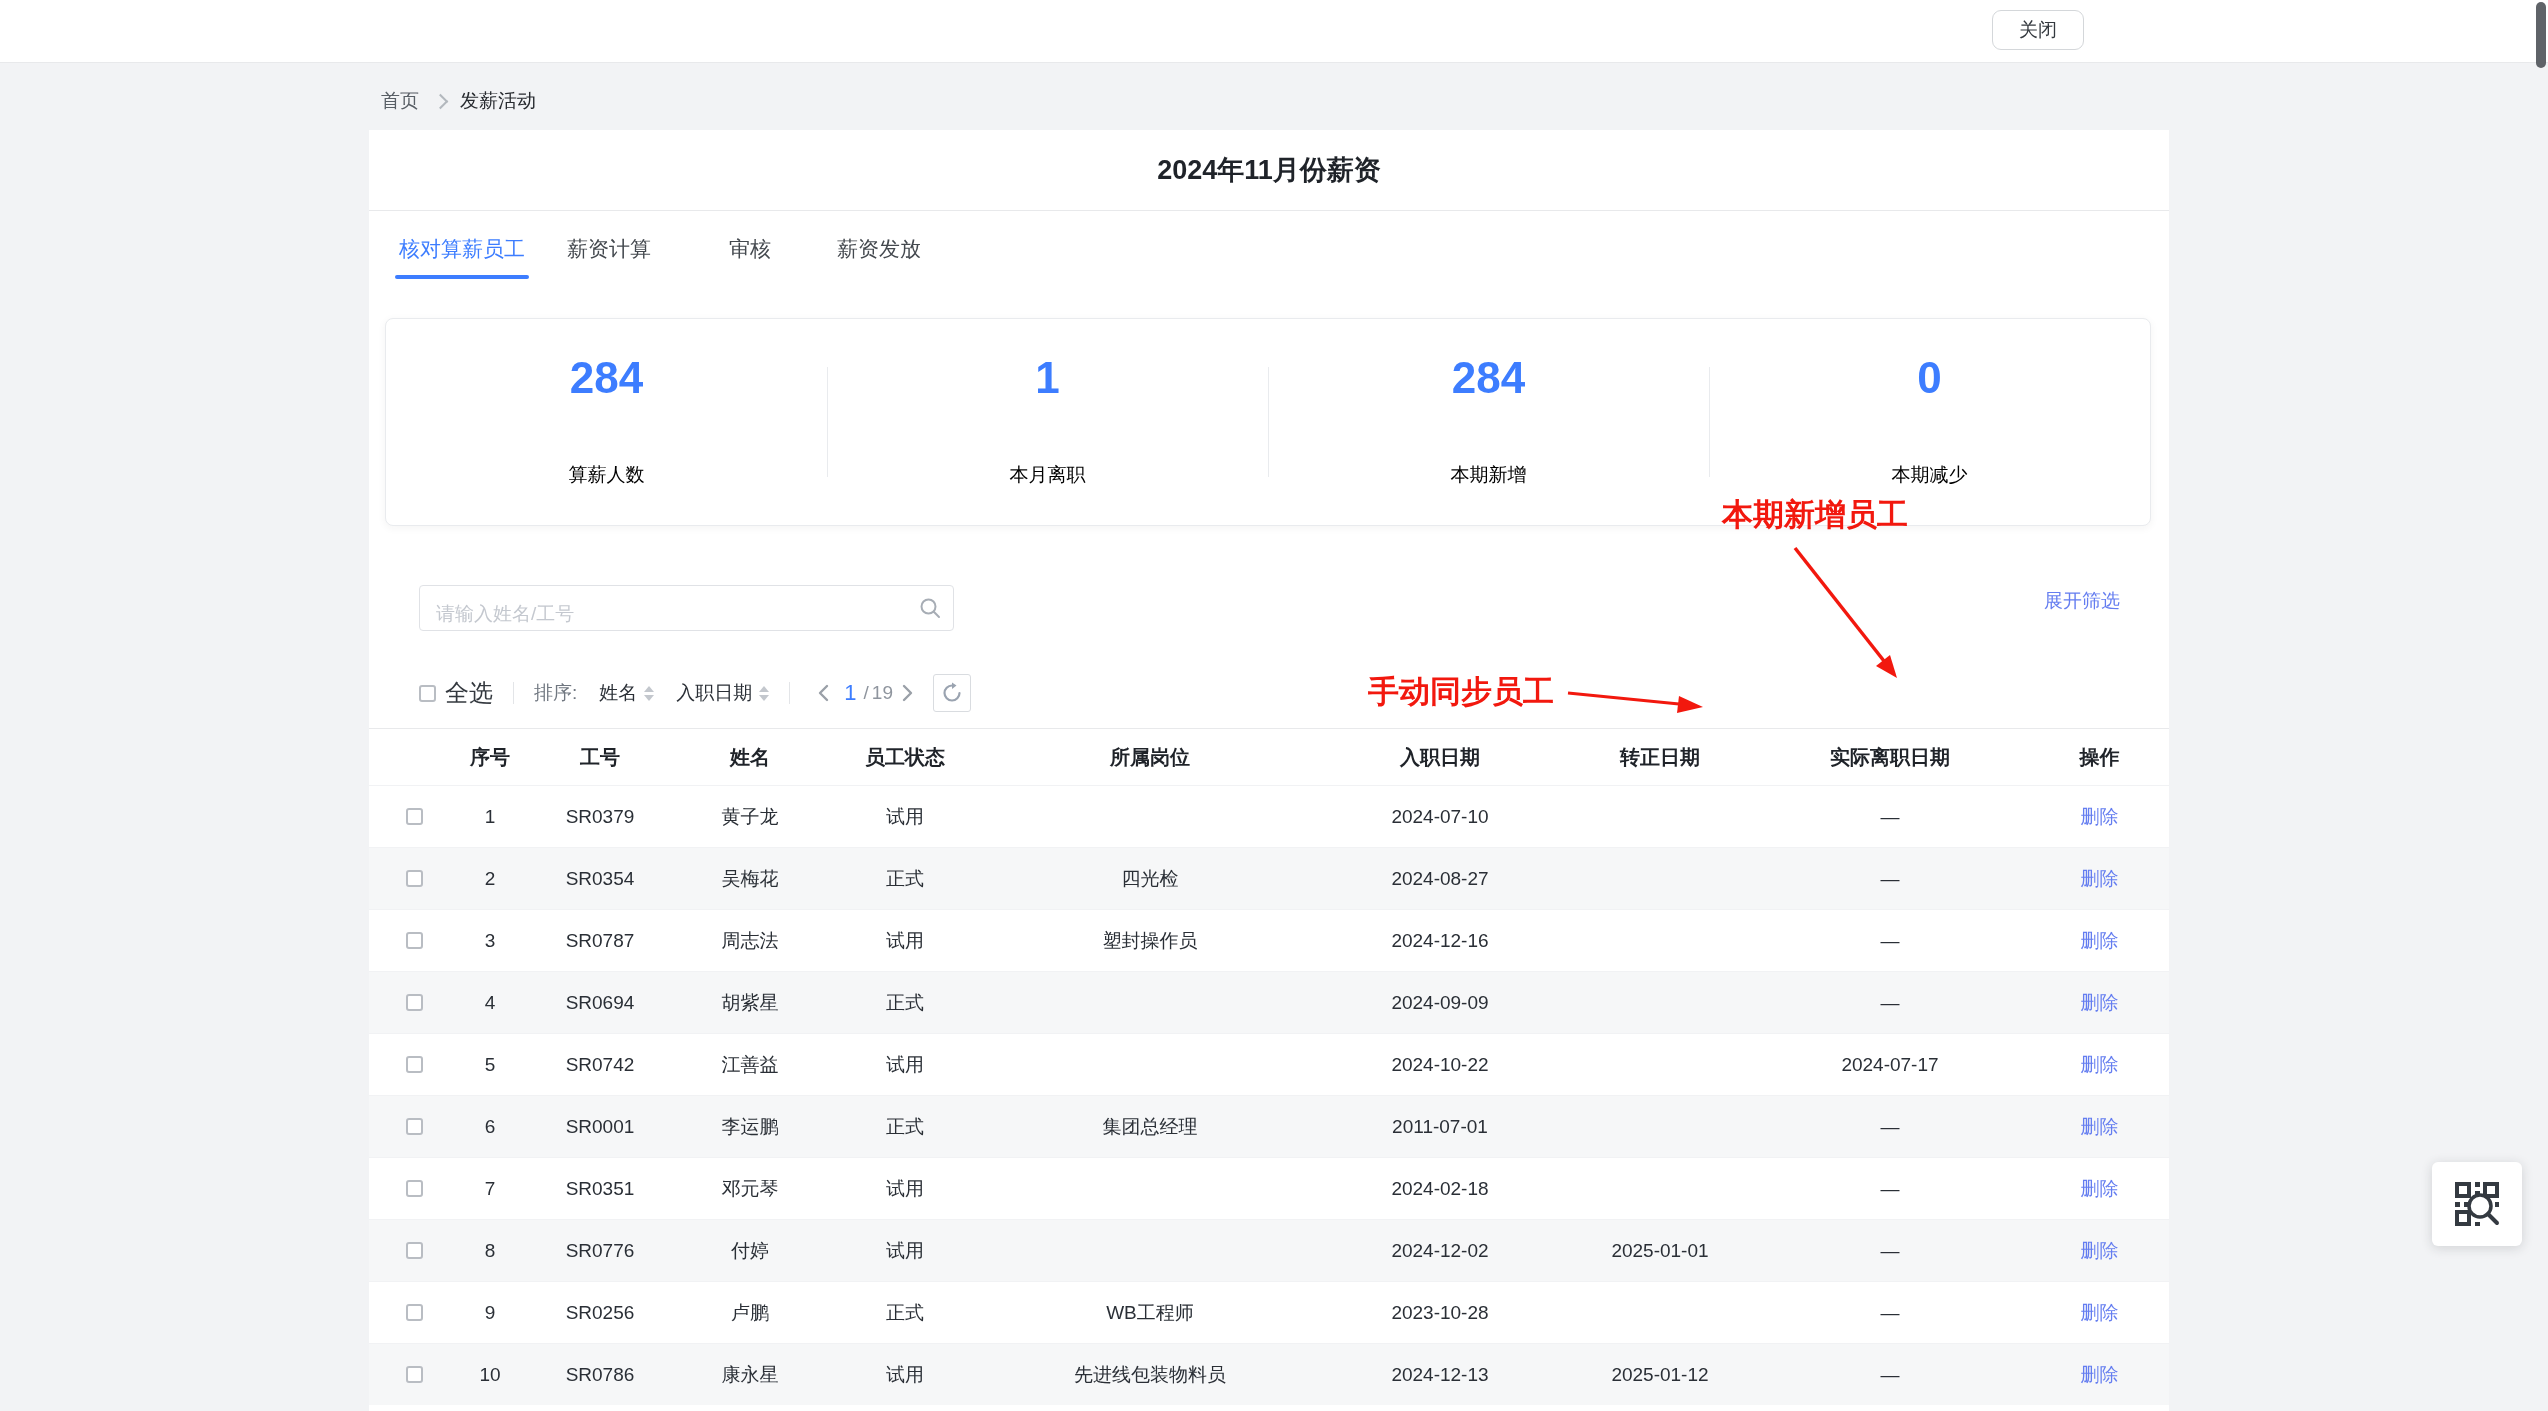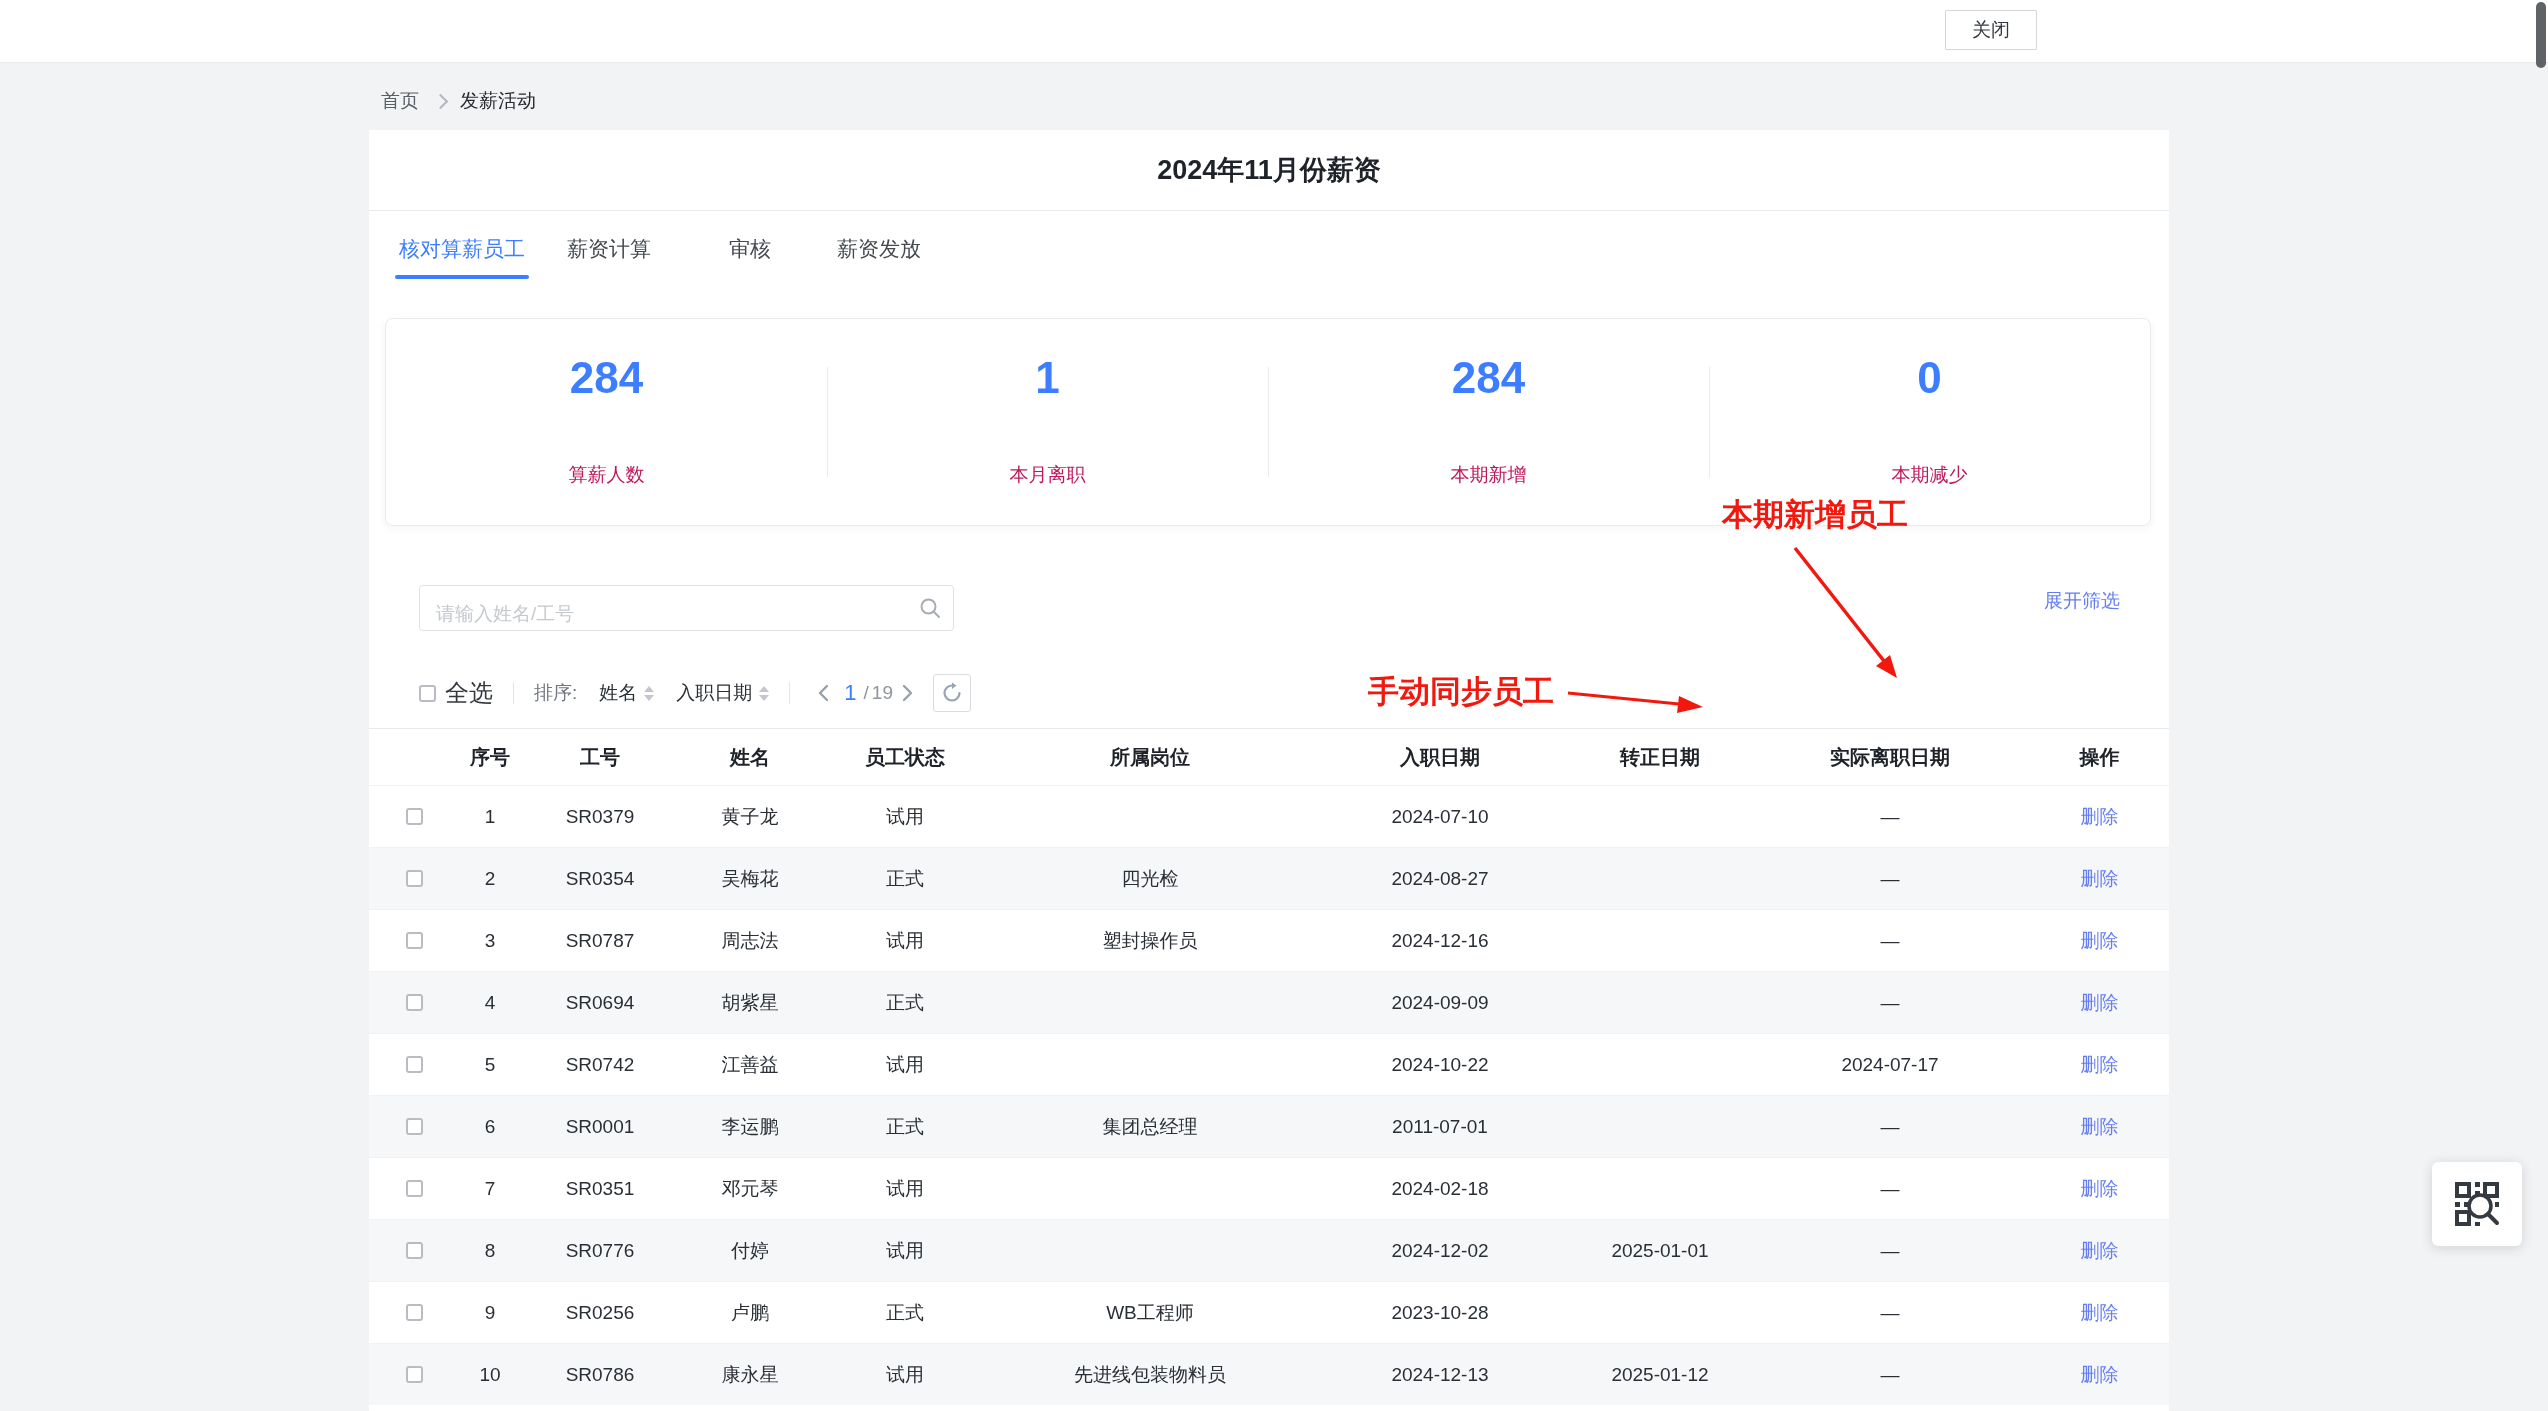--- a/index.html
+++ b/index.html
@@ -3,21 +3,21 @@
 <meta charset="utf-8">
 <style>
   html,body{margin:0;padding:0;}
   body{
     width:2548px;height:1411px;position:relative;overflow:hidden;
     background:#f2f3f5;font-family:"Liberation Sans",sans-serif;
     -webkit-font-smoothing:antialiased;
   }
   
   .topbar{position:absolute;left:0;top:0;width:2548px;height:62px;background:#fff;border-bottom:1px solid #e8e9eb;z-index:5;}
-  .close-btn{position:absolute;left:1945px;top:10px;width:92px;height:40px;background:#fff;border:1px solid #d4d7da;border-radius:1px;
+  .close-btn{position:absolute;left:1992px;top:10px;width:92px;height:40px;background:#fff;border:1px solid #d4d7da;border-radius:9px;
     font-size:19px;color:#33383e;display:flex;align-items:center;justify-content:center;cursor:pointer;}
   .scroll-thumb{position:absolute;right:2px;top:2px;width:10px;height:66px;border-radius:6px;background:#5f6368;z-index:9;}
   
   .breadcrumb{position:absolute;left:381px;top:88px;display:flex;align-items:center;font-size:19px;z-index:2;}
   .crumb-home{color:#595f66;cursor:pointer;}
   .crumb-sep{width:9px;height:9px;border-top:2px solid #b3b8be;border-right:2px solid #b3b8be;transform:rotate(45deg);margin:0 14px 0 16px;}
   .crumb-cur{color:#26292e;cursor:pointer;}
   
   .card{position:absolute;left:369px;top:130px;width:1800px;height:1281px;background:#fff;z-index:1;}
   .card-title{position:absolute;left:0;top:22px;width:100%;text-align:center;font-size:27px;font-weight:bold;color:#1f2329;}
@@ -29,21 +29,21 @@
   .tab:nth-child(2){margin-right:74px;}
   .tab:nth-child(3){margin-right:62px;}
   .tab.active{color:#3d7dff;}
   .tab.active::after{content:"";position:absolute;left:-2px;right:-2px;bottom:0;height:4px;background:#3d7dff;border-radius:2px;}
   
   .stats-card{position:absolute;left:16px;top:188px;width:1766px;height:208px;border:1px solid #e9ebee;border-radius:8px;
     box-shadow:0 2px 8px rgba(31,35,41,.05);display:flex;background:#fff;box-sizing:border-box;}
   .stat{flex:1;display:flex;flex-direction:column;align-items:center;justify-content:center;position:relative;gap:40px;}
   .stat:not(:first-child)::before{content:"";position:absolute;left:0;top:48px;bottom:48px;width:1px;background:#e9ebee;}
   .stat-value{font-size:44px;font-weight:bold;color:#3d7dff;line-height:1;}
-  .stat-label{font-size:19px;color:#be185d;margin-top:22px;}
+  .stat-label{font-size:19px;color:#000000;margin-top:22px;}
   
   .search-wrap{position:absolute;left:50px;top:455px;width:535px;height:46px;}
   .search-input{width:100%;height:100%;box-sizing:border-box;border:1px solid #e0e2e6;border-radius:4px;background:#fff;
     font-size:19px;color:#0f766e;padding:12px 52px 0 16px;outline:none;font-family:"Liberation Sans",sans-serif;}
   .search-input::placeholder{color:#c4c8cf;}
   .search-icon{position:absolute;right:12px;top:11px;width:24px;height:24px;}
   .expand-filter{position:absolute;left:1675px;top:458px;font-size:19px;color:#647df0;cursor:pointer;}
   
   .toolbar{position:absolute;left:0;top:540px;width:100%;height:46px;}
   .tb-left{position:absolute;left:50px;top:0;height:46px;display:flex;align-items:center;}

